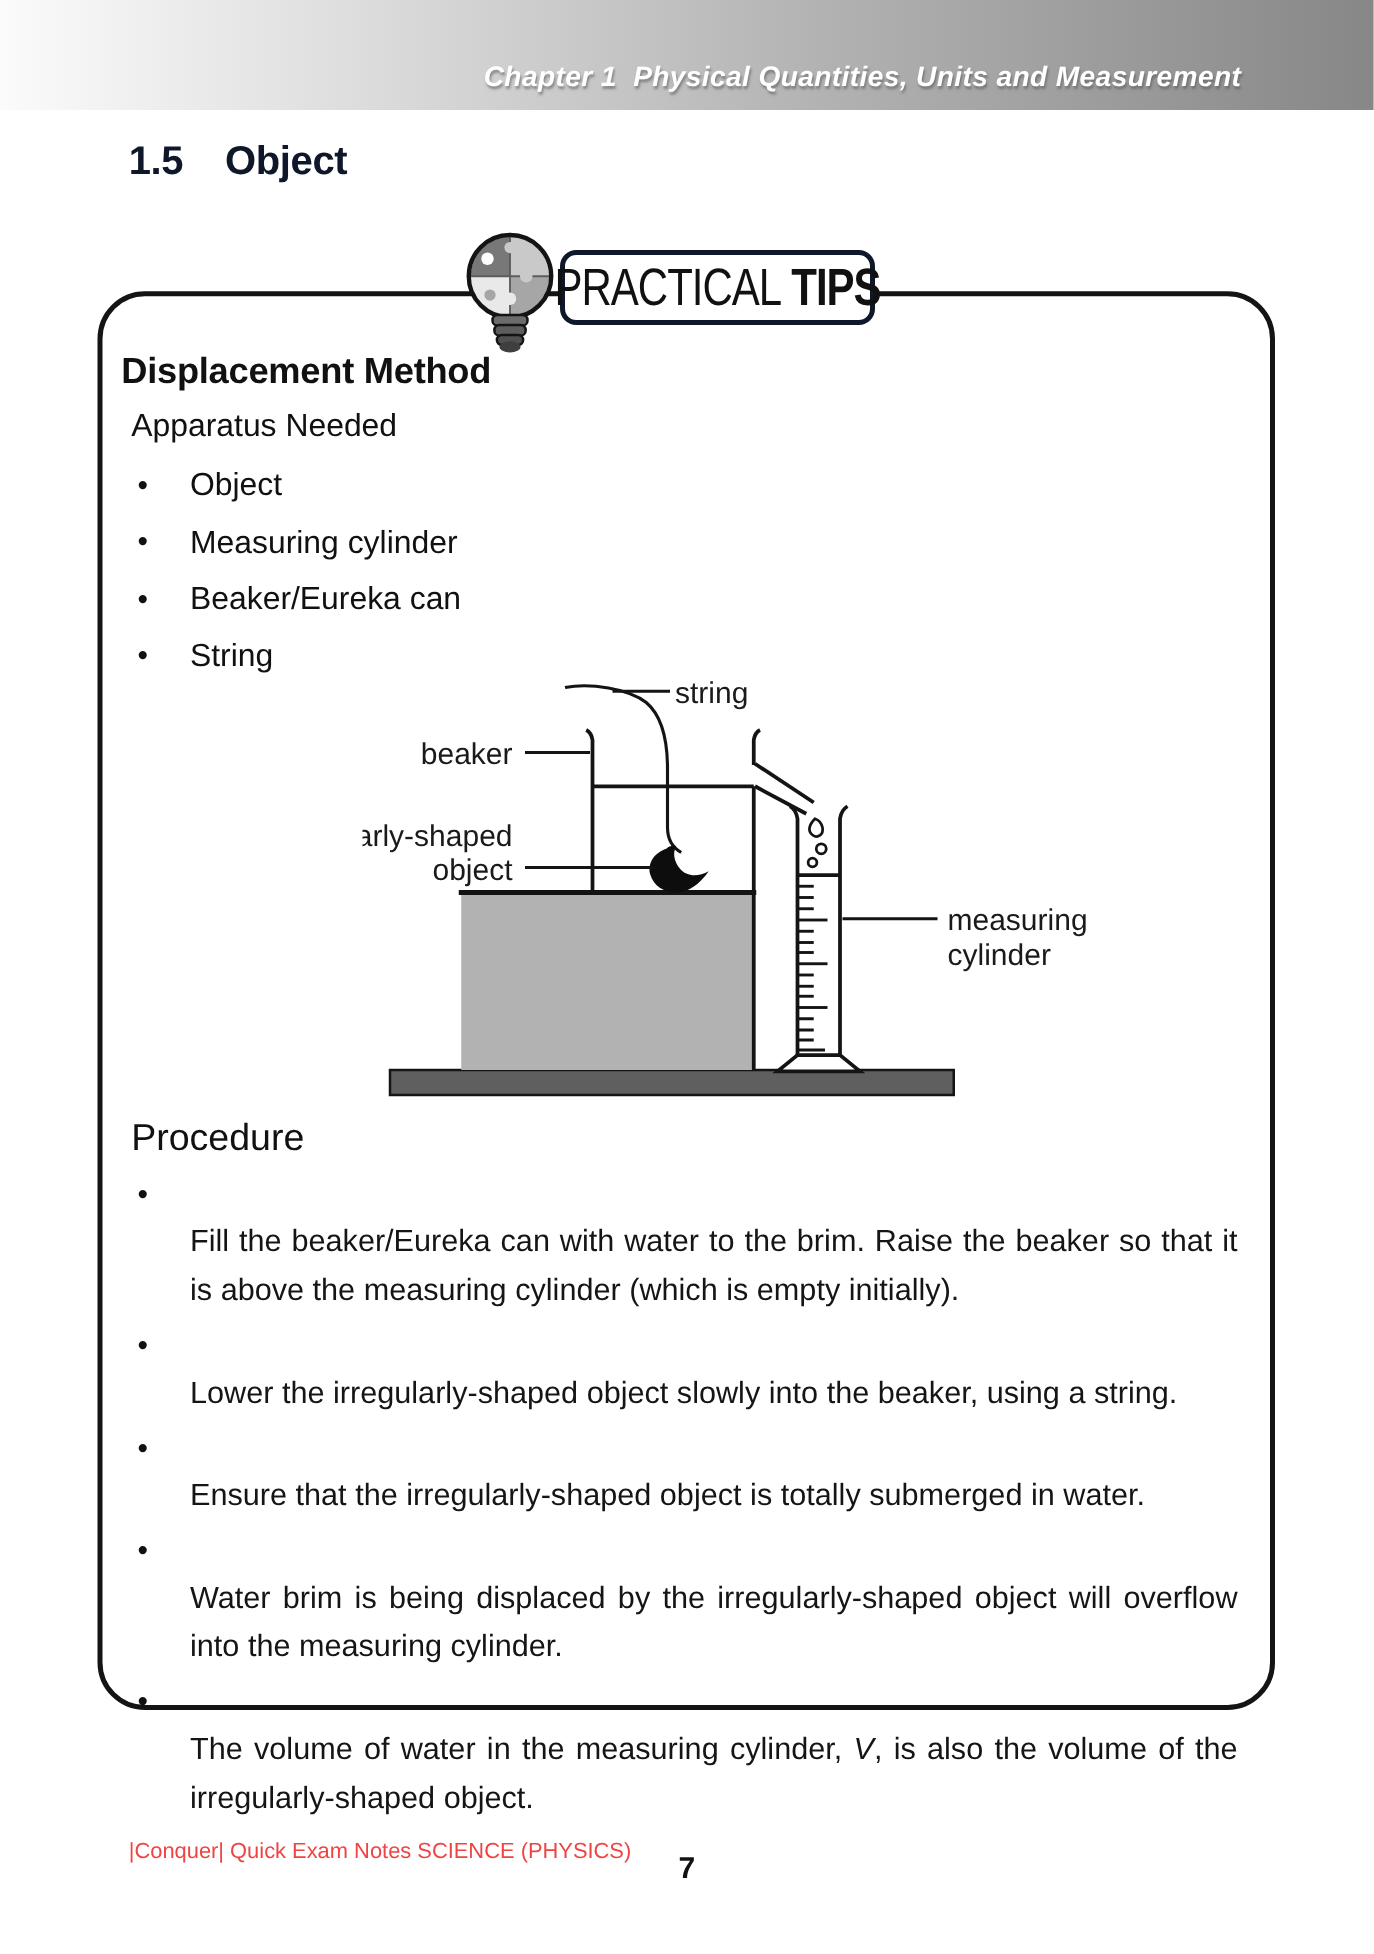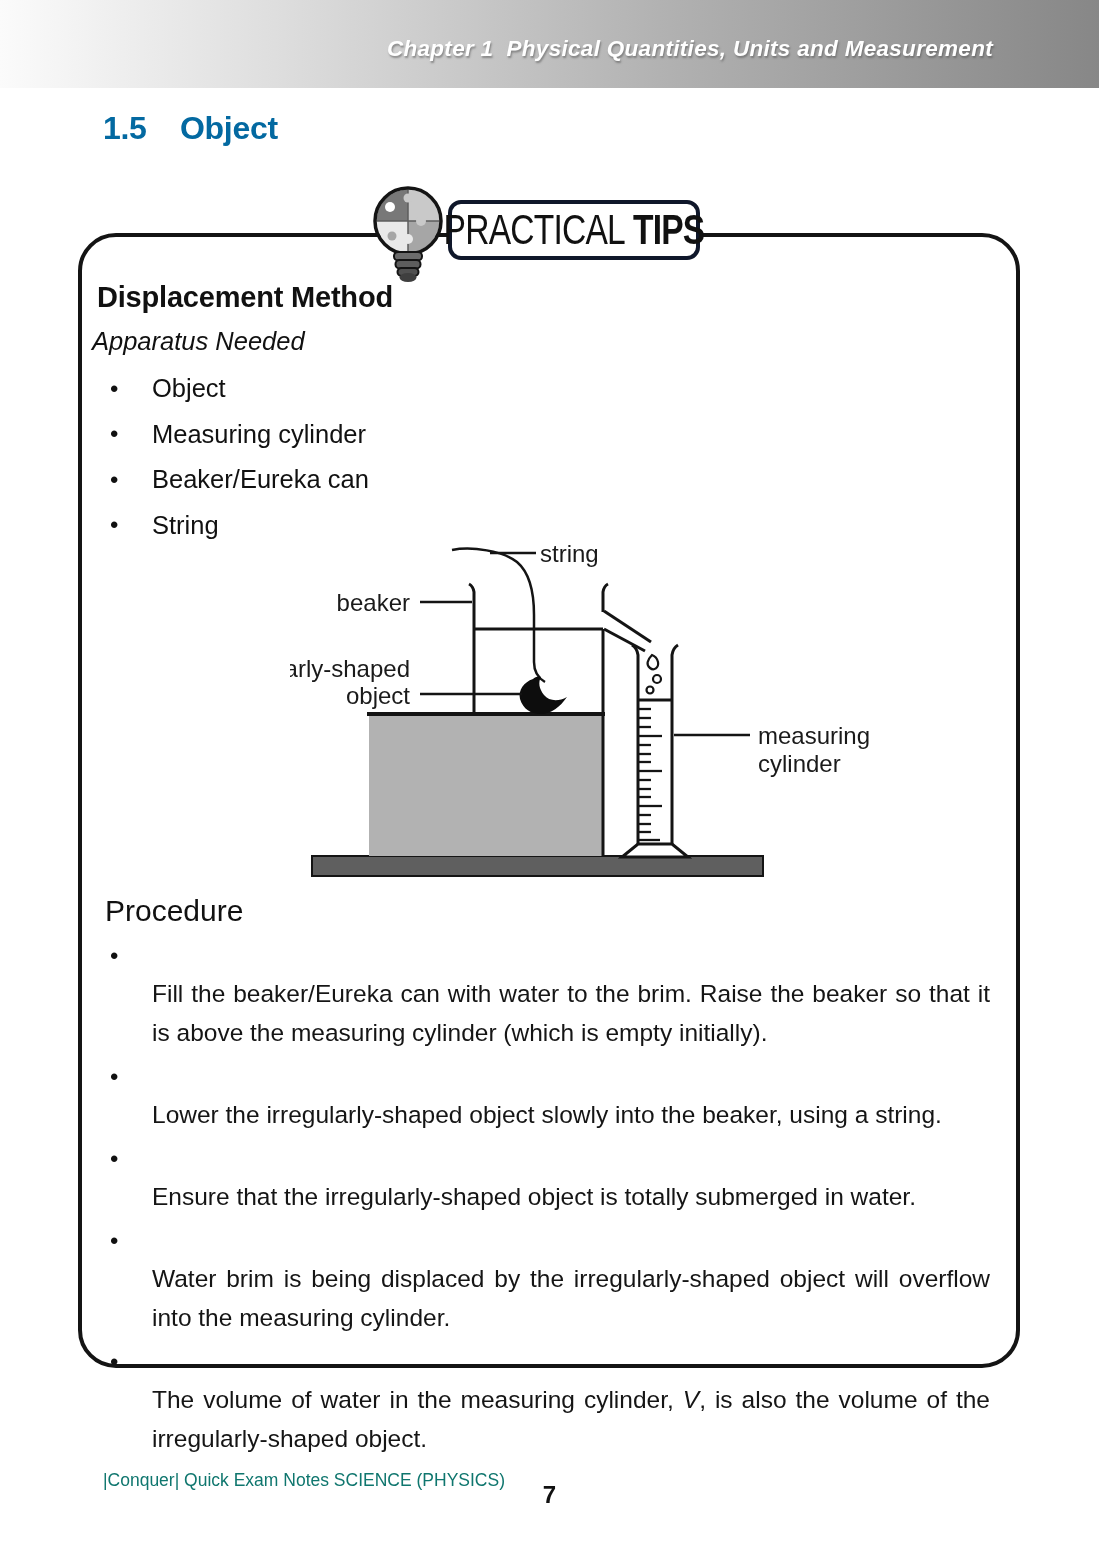--- a/index.html
+++ b/index.html
@@ -7,31 +7,31 @@
   body {
     width:1099px; height:1563px; position:relative; overflow:hidden;
     font-family:"Liberation Sans", sans-serif; color:#111;
   }
 
   
   .banner {
     position:absolute; left:0; top:0; width:1099px; height:88px;
     background:linear-gradient(90deg,#fbfbfb 0%,#dedede 25%,#b2b2b2 60%,#878787 100%);
     display:flex; align-items:flex-end; justify-content:flex-end;
-    padding:0 106px 26px 0;
+    padding:0 106px 13px 0;
   }
   .banner-text {
     font-style:italic; font-weight:bold; font-size:22.5px; color:#ffffff;
     letter-spacing:0.3px; text-shadow:1px 2px 2px rgba(80,80,80,0.55);
   }
 
   
   .page-title {
     position:absolute; left:103px; top:108px; display:flex;
-    font-weight:bold; font-size:32px; line-height:40px; color:#0369a1;
+    font-weight:bold; font-size:32px; line-height:40px; color:#0f172a;
     letter-spacing:-0.3px;
   }
   .title-number { width:77px; flex:0 0 77px; }
   .title-lines span { display:block; }
 
   
   .tips-box {
     position:absolute; left:78px; top:233px; width:942px; height:1135px;
     border:4px solid #141414; border-radius:38px; background:#fff;
   }
@@ -43,21 +43,21 @@
   .badge-inner {
     white-space:nowrap; font-size:42px; line-height:1; letter-spacing:-1px;
     transform:scaleX(0.8);
   }
   .badge-w1 { font-weight:400; margin-right:10px; }
   .badge-w2 { font-weight:800; }
   .bulb { position:absolute; left:368px; top:181px; z-index:3; }
 
   
   .dm-heading  { position:absolute; left:97px; top:281px; font-weight:bold; font-size:29px; letter-spacing:-0.2px; }
-  .app-title   { position:absolute; left:92px; top:327px; font-size:25.5px;font-style:italic; }
+  .app-title   { position:absolute; left:105px; top:327px; font-size:25.5px; }
   .app-list    { position:absolute; left:105px; top:366px; width:600px; }
   .app-row     { display:flex; height:45.5px; align-items:center; font-size:25.5px; }
   .bullet-cell { width:47px; flex:0 0 47px; font-size:24px; padding-left:5px; }
 
   .proc-title  { position:absolute; left:105px; top:894px; font-size:30px; }
   .proc-list   { position:absolute; left:105px; top:936px; width:890px; }
   .proc-row    { display:flex; margin-bottom:5px; }
   .proc-row .bullet-cell { padding-top:6px; }
   .proc-text   {
     width:838px; flex:0 0 838px; font-size:24.5px; line-height:39px;
@@ -65,21 +65,21 @@
   }
   .proc-text:after { content:""; display:inline-block; width:0; }
   .v-italic { font-style:italic; }
 
   
   .diagram { position:absolute; left:290px; top:535px; }
   .diagram text { font-family:"Liberation Sans", sans-serif; font-size:24px; fill:#1a1a1a; }
 
   
   .footer {
-    position:absolute; left:103px; top:1469px; font-size:17.5px; line-height:23.5px; color:#0f766e;
+    position:absolute; left:103px; top:1469px; font-size:17.5px; line-height:23.5px; color:#ef4444;
   }
   .page-num {
     position:absolute; left:0; top:1481px; width:1099px; text-align:center;
     font-weight:bold; font-size:24px;
   }
 </style>
 </head>
 <body>
 
 <div class="banner">

